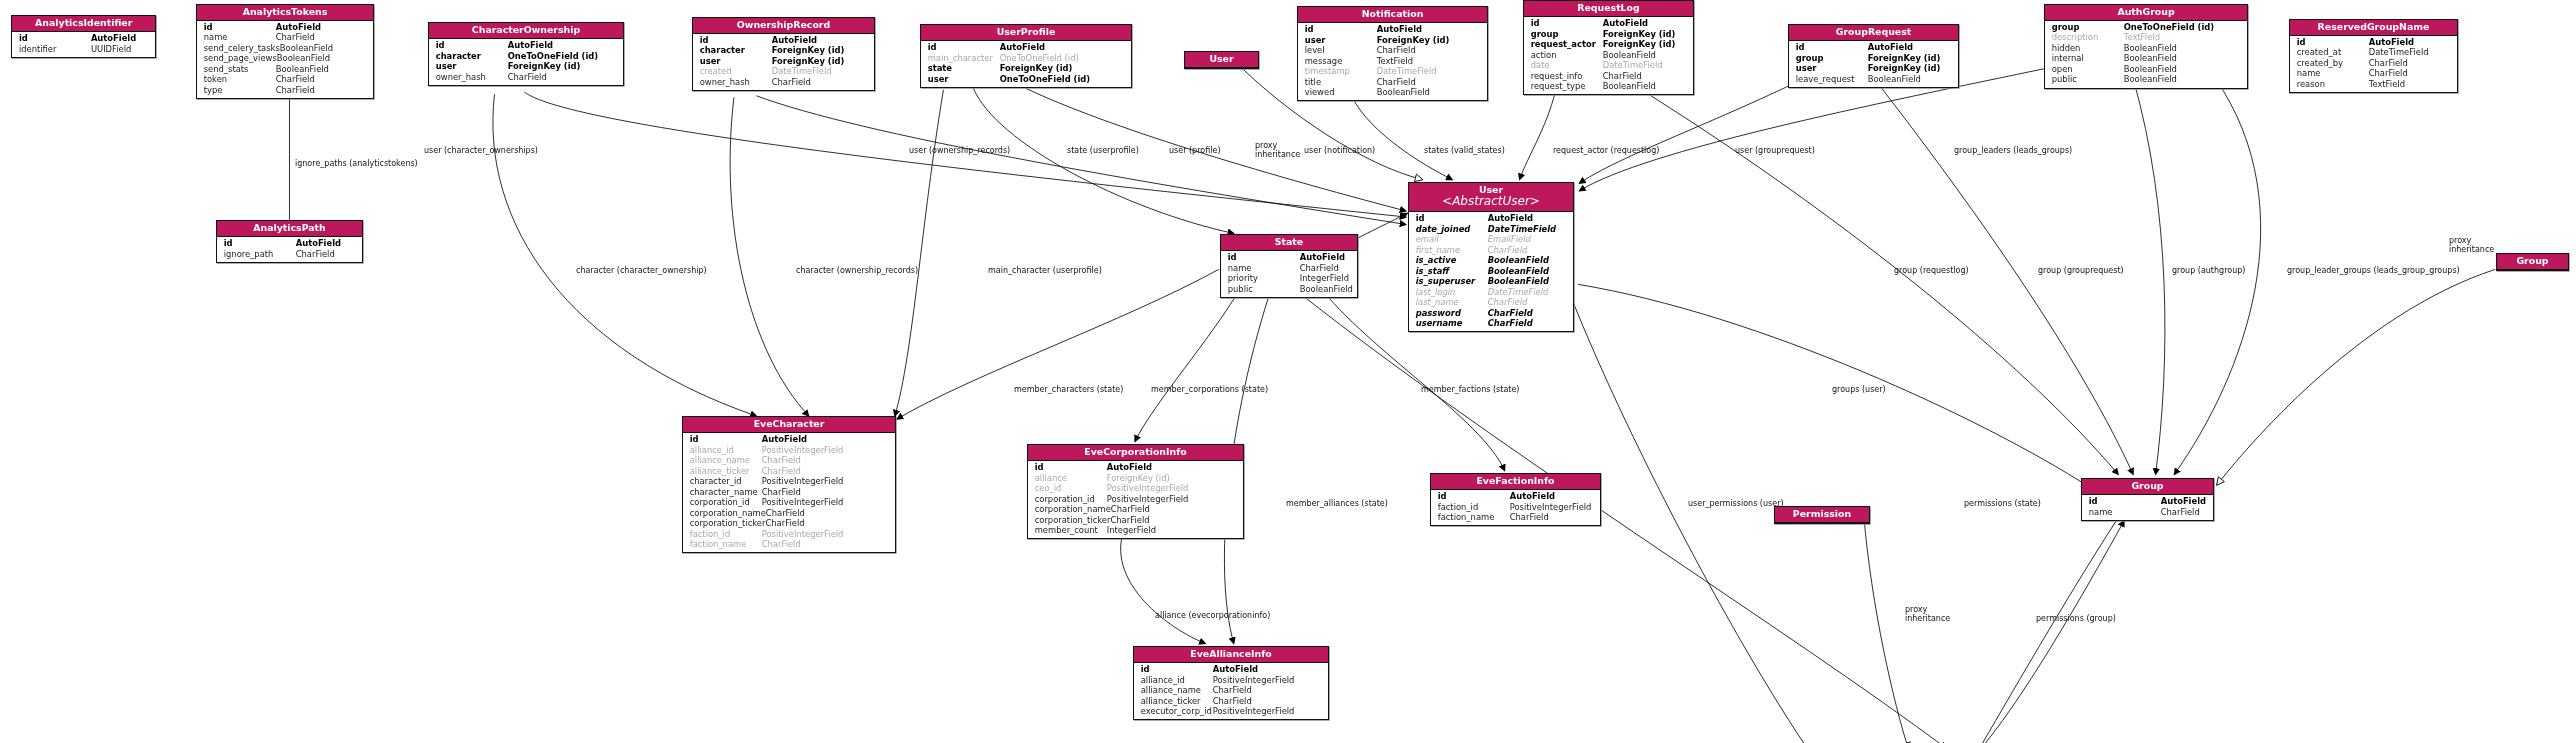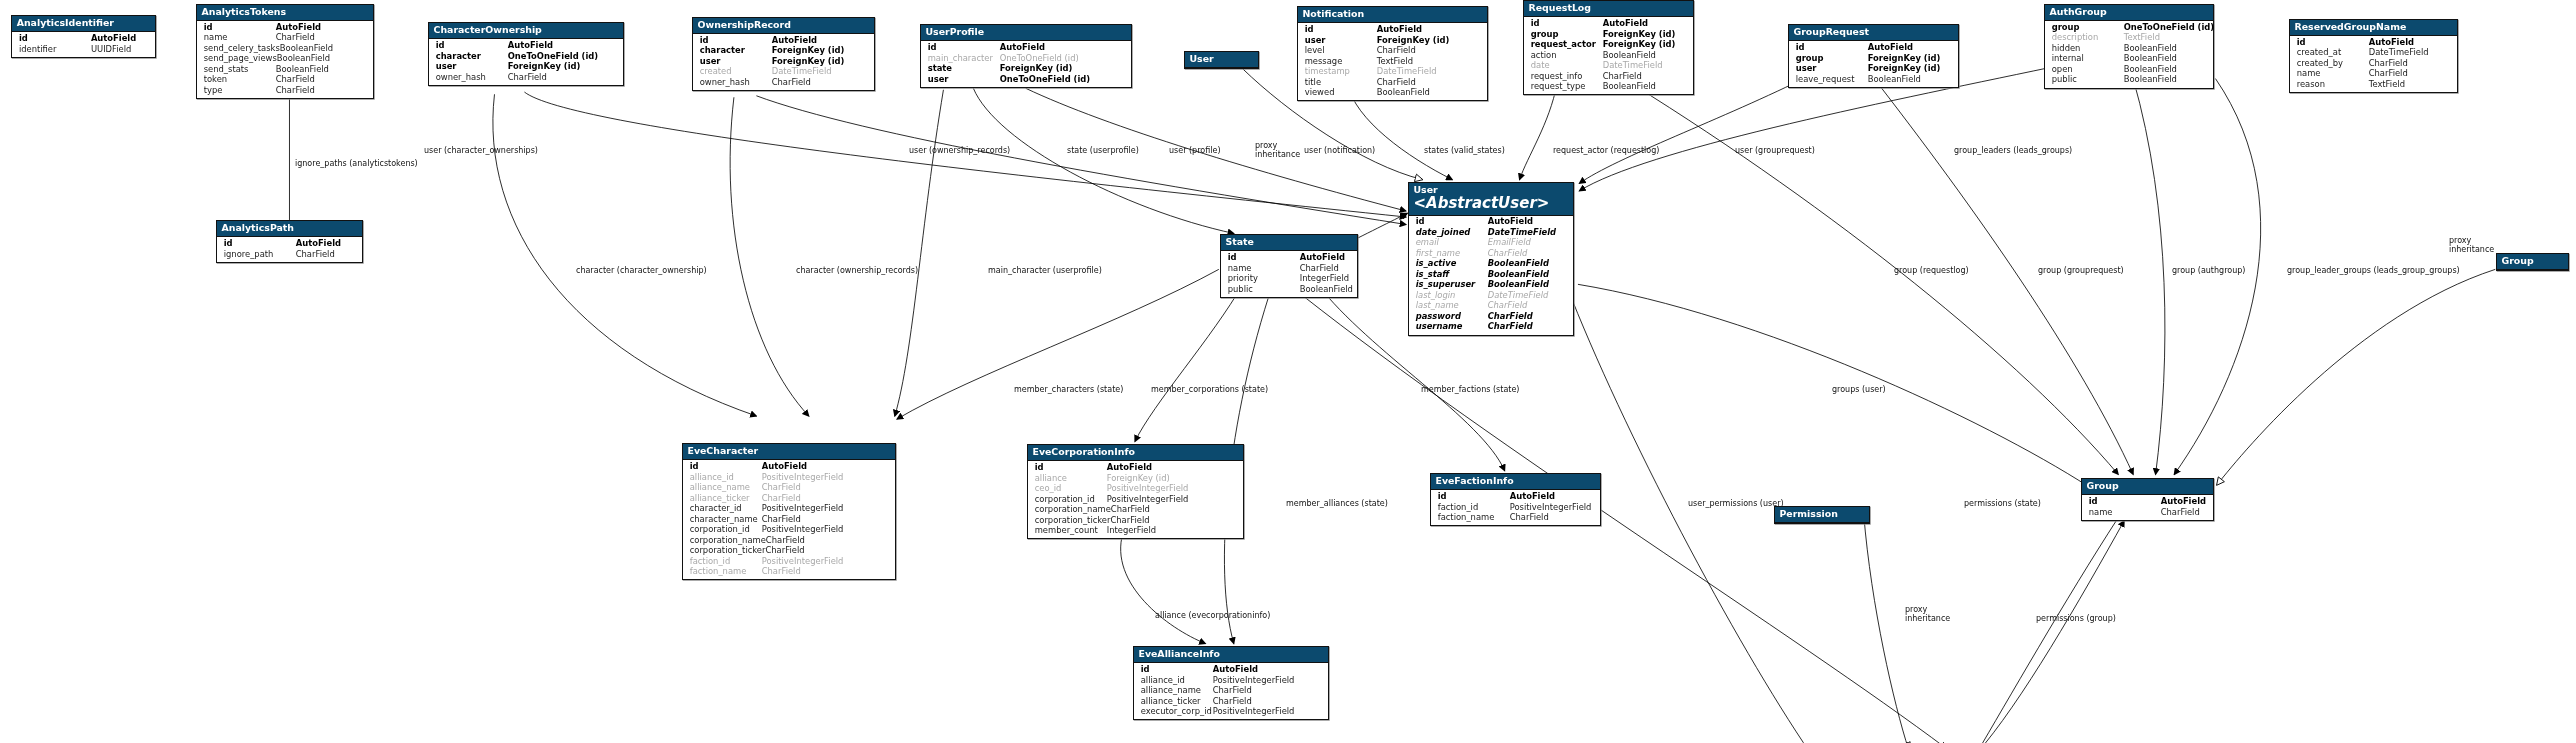--- a/index.html
+++ b/index.html
@@ -24,35 +24,35 @@
     pointer-events: none;
   }
   .entity {
     position: absolute;
     background: #ffffff;
     border: 0.7px solid #111111;
     box-shadow: 0.7px 0.7px 0 #888888;
     box-sizing: border-box;
   }
   .entity-header {
-    background: #0c4a6e;
+    background: #be185d;
     color: #ffffff;
     font-weight: bold;
     font-size: 9.4px;
-    text-align: left;
+    text-align: center;
     padding: 2.2px 4.5px 3px 4.5px;
     line-height: 1.08;
     border-bottom: 0.7px solid #111111;
     white-space: nowrap;
   }
   .entity-header .abstract-tag {
     display: block;
     font-style: italic;
-    font-size: 15px;
-    font-weight: bold;
+    font-size: 12px;
+    font-weight: normal;
   }
   .entity-body {
     padding: 1.5px 0 2.2px 0;
   }
   .field-row {
     display: flex;
     font-size: 8.4px;
     line-height: 9.7px;
     padding: 0.4px 5.2px 0.4px 6.7px;
     white-space: nowrap;
@@ -367,21 +367,21 @@
           <div class="field-row f-req">
             <span class="field-name">user</span>
             <span class="field-type">ForeignKey (id)</span>
           </div>
           <div class="field-row f-plain">
             <span class="field-name">leave_request</span>
             <span class="field-type">BooleanField</span>
           </div>
         </div>
       </div>
-      <div class="entity" style="left: 2044px; top: 3.7px; width: 170px;">
+      <div class="entity" style="left: 2044px; top: 3.7px; width: 204px;">
         <div class="entity-header"><span>AuthGroup</span></div>
         <div class="entity-body">
           <div class="field-row f-req">
             <span class="field-name">group</span>
             <span class="field-type">OneToOneField (id)</span>
           </div>
           <div class="field-row f-null">
             <span class="field-name">description</span>
             <span class="field-type">TextField</span>
           </div>
@@ -491,21 +491,21 @@
           <div class="field-row f-plain">
             <span class="field-name">priority</span>
             <span class="field-type">IntegerField</span>
           </div>
           <div class="field-row f-plain">
             <span class="field-name">public</span>
             <span class="field-type">BooleanField</span>
           </div>
         </div>
       </div>
-      <div class="entity" style="left: 682px; top: 443px; width: 214px;">
+      <div class="entity" style="left: 682px; top: 416px; width: 214px;">
         <div class="entity-header"><span>EveCharacter</span></div>
         <div class="entity-body">
           <div class="field-row f-pk">
             <span class="field-name">id</span>
             <span class="field-type">AutoField</span>
           </div>
           <div class="field-row f-null">
             <span class="field-name">alliance_id</span>
             <span class="field-type">PositiveIntegerField</span>
           </div>

